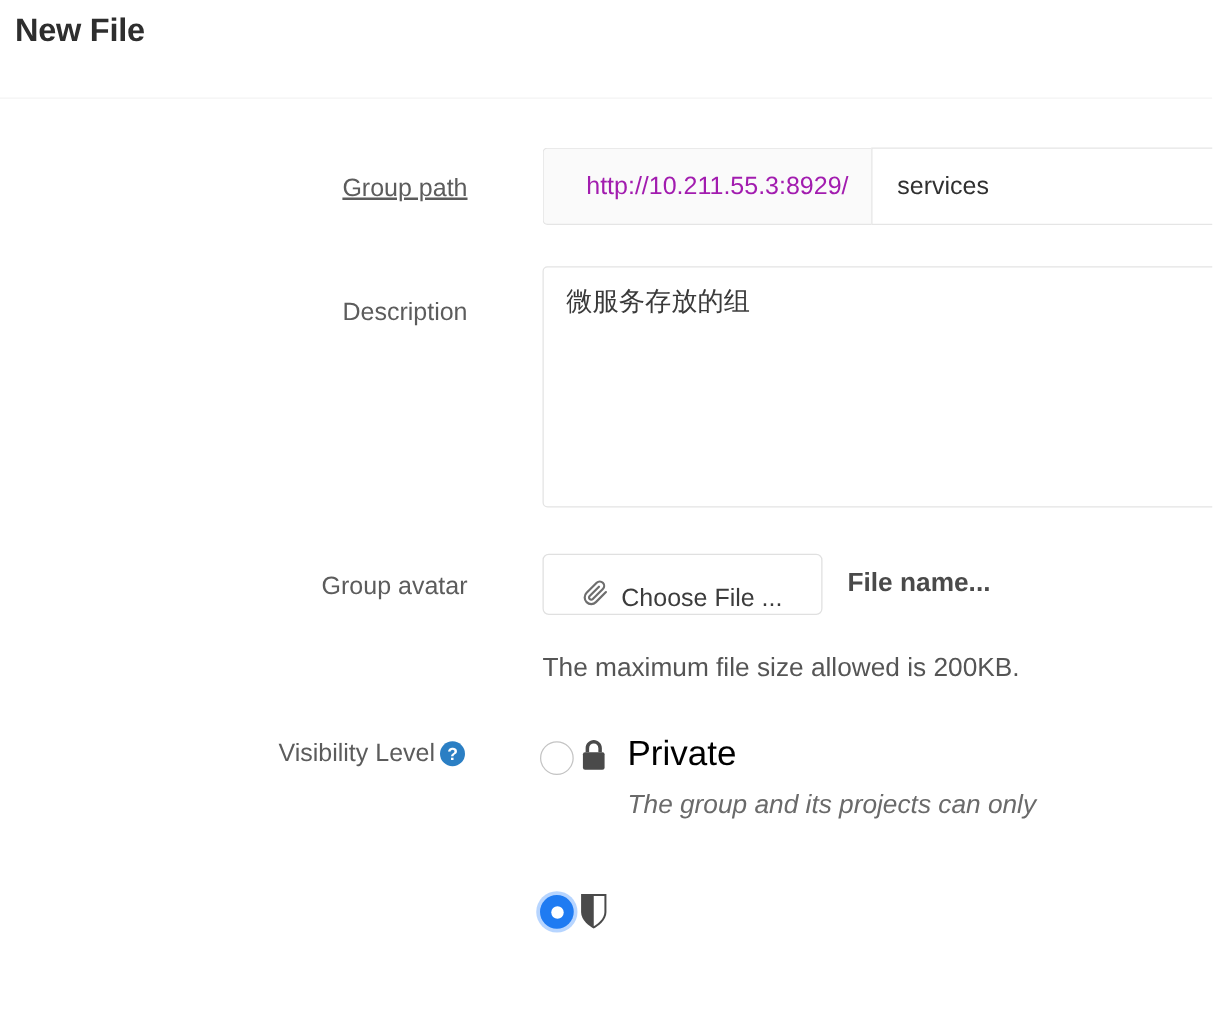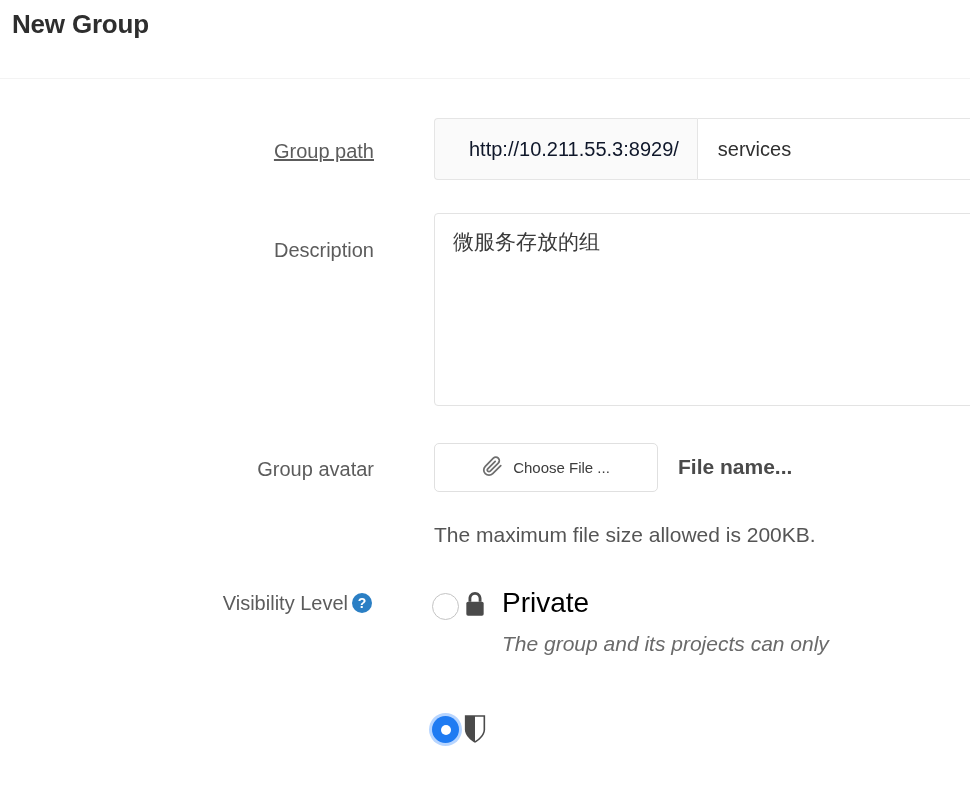--- a/index.html
+++ b/index.html
@@ -67,21 +67,21 @@
     width: 640px;
   }
   .path-prefix {
     display: flex;
     align-items: center;
     padding: 0 18px 0 34px;
     background: #fafafa;
     border: 1px solid #e5e5e5;
     border-right: none;
     border-radius: 4px 0 0 4px;
-    color: #0f172a;
+    color: #a21caf;
     font-size: 20px;
     white-space: nowrap;
   }
   .path-value {
     display: flex;
     align-items: center;
     padding: 0 20px;
     background: #ffffff;
     border: 1px solid #e5e5e5;
     border-radius: 0 4px 4px 0;
@@ -120,25 +120,25 @@
   .choose-file-btn {
     position: absolute;
     left: 434px;
     top: 443px;
     width: 224px;
     height: 49px;
     background: #ffffff;
     border: 1px solid #e0e0e0;
     border-radius: 5px;
     display: flex;
-    align-items: center;
+    align-items: flex-end;
     justify-content: center;
     gap: 10px;
     color: #3c3c3c;
-    font-size: 15px;
+    font-size: 20px;
     white-space: nowrap;
   }
   .paperclip-icon { display: block; }
 
   .file-name-text {
     position: absolute;
     left: 678px;
     top: 452px;
     color: #4a4a4a;
     font-size: 21px;
@@ -225,21 +225,21 @@
     margin-top: 11px;
     white-space: nowrap;
     font-style: italic;
   }
 </style>
 </head>
 <body>
 
 <div id="page">
 
-  <div class="page-title">New Group</div>
+  <div class="page-title">New File</div>
   <div class="header-divider"></div>
 
   <div class="form-row" id="row-group-path">
     <div class="field-label">Group path</div>
   </div>
   <div class="path-input-group">
     <div class="path-prefix">http://10.211.55.3:8929/</div>
     <div class="path-value" placeholder="my-awesome-group">services</div>
   </div>
 

